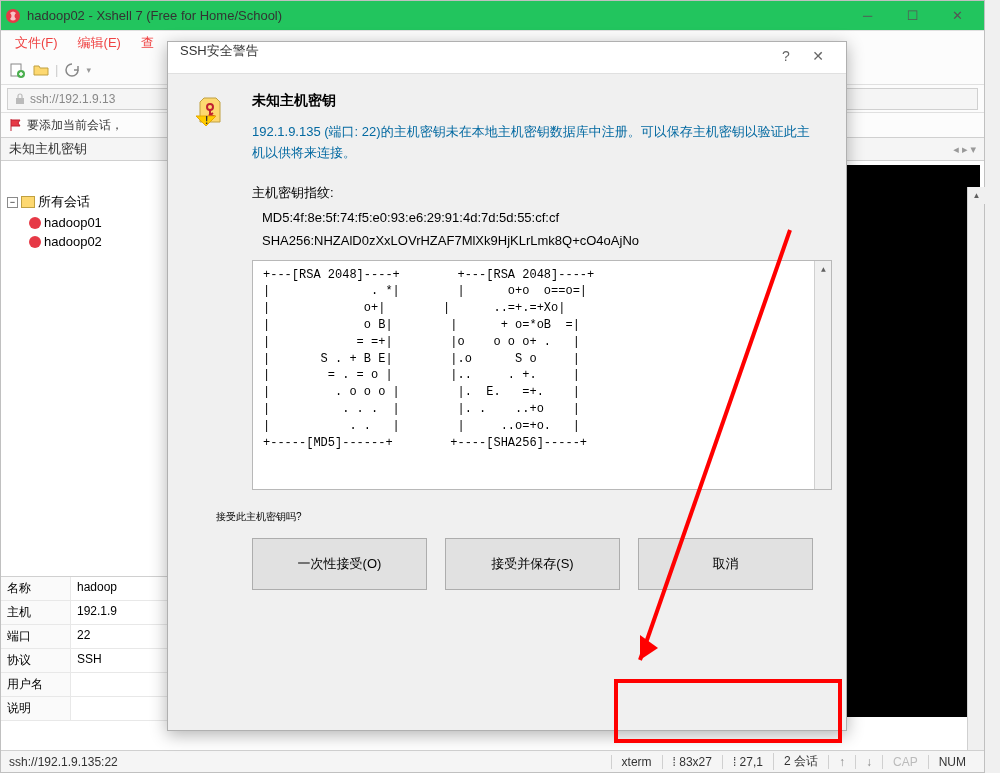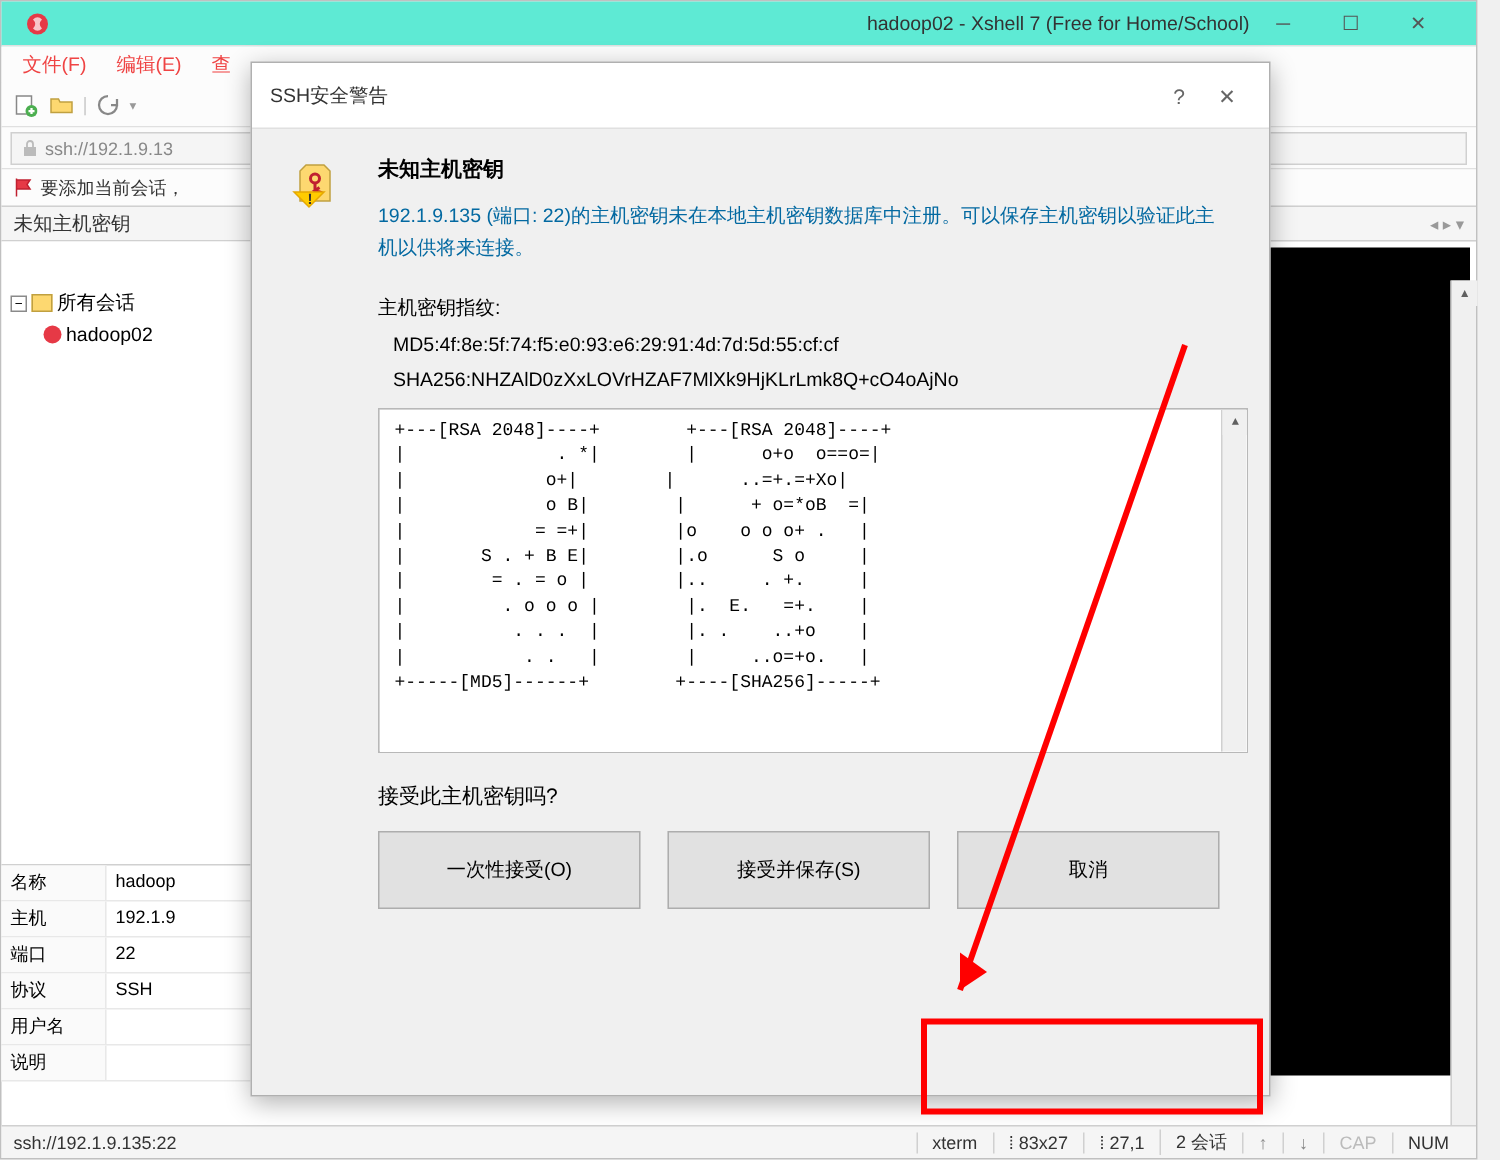--- a/index.html
+++ b/index.html
@@ -1,20 +1,20 @@
 <!DOCTYPE html>
 <html><head>
 <meta charset="utf-8">
 <style>
 * { box-sizing: border-box; margin: 0; padding: 0; }
 body { font-family: "Microsoft YaHei", "Segoe UI", sans-serif; font-size: 13px; background: #f0f0f0; width: 1000px; height: 773px; overflow: hidden; position: relative; }
 
 
 .main-window { position: absolute; top: 0; left: 0; width: 985px; height: 773px; background: #fff; border: 1px solid #c0c0c0; }
-.titlebar { height: 30px; display: flex; align-items: center; padding: 0 16px; background: #5eead4; border-bottom: 1px solid #e0e0e0; text-align: right; }
+.titlebar { height: 30px; display: flex; align-items: center; padding: 0 4px; background: #22c55e; border-bottom: 1px solid #e0e0e0; }
 .titlebar .app-icon { width: 16px; height: 16px; margin-right: 6px; }
 .titlebar .title-text { flex: 1; color: #333; font-size: 13px; }
 .win-controls { display: flex; }
 .win-btn { width: 45px; height: 28px; display: flex; align-items: center; justify-content: center; color: #555; }
 
 .menubar { height: 24px; display: flex; padding: 0 4px; background: #fcfcfc; }
 .menu-item { padding: 3px 10px; font-size: 13px; color: #ef4444; }
 
 .toolbar { height: 30px; display: flex; align-items: center; padding: 2px 6px; background: #fcfcfc; gap: 4px; border-bottom: 1px solid #e0e0e0; }
 .tb-icon { width: 20px; height: 20px; display: flex; align-items: center; justify-content: center; }
@@ -44,35 +44,35 @@
 
 .terminal { flex: 1; background: #000; margin: 4px; position: relative; }
 .term-text { position: absolute; right: 0; top: 8px; color: #fff; font-family: monospace; font-size: 12px; text-align: left; padding-right: 2px; opacity: 0.6; white-space: pre; }
 
 .statusbar { position: absolute; bottom: 0; left: 0; right: 0; height: 22px; background: #f5f5f5; border-top: 1px solid #d0d0d0; display: flex; align-items: center; padding: 0 8px; font-size: 12px; color: #333; }
 .status-left { flex: 1; }
 .status-seg { padding: 0 10px; border-left: 1px solid #d0d0d0; }
 
 
 .dialog { position: absolute; top: 41px; left: 167px; width: 680px; height: 690px; background: #f0f0f0; border: 1px solid #b0b0b0; box-shadow: 0 4px 16px rgba(0,0,0,0.3); }
-.dlg-title { height: 44px; display: flex; align-items: center; padding: 0 12px; font-size: 13px; color: #333; background: #fff; border-bottom: 1px solid #e0e0e0; }
+.dlg-title { height: 32px; display: flex; padding: 0 12px; font-size: 13px; color: #333; background: #fff; border-bottom: 1px solid #e0e0e0; }
 .dlg-title-text { flex: 1; }
 .dlg-help, .dlg-close { width: 32px; height: 28px; display: flex; align-items: center; justify-content: center; color: #666; font-size: 14px; }
 .dlg-body { padding: 18px 24px; }
 .dlg-header { display: flex; align-items: flex-start; gap: 20px; margin-bottom: 20px; }
 .key-icon { width: 40px; height: 40px; position: relative; flex-shrink: 0; }
 .dlg-heading { font-weight: bold; font-size: 14px; margin-bottom: 12px; }
 .dlg-desc { font-size: 13px; color: #0369a1; line-height: 1.6; }
 .fp-section { margin: 18px 0 12px 60px; }
 .fp-label { font-size: 13px; margin-bottom: 0; }
 .fp-line { font-size: 13px; margin: 8px 0; padding-left: 10px; }
 .art-box { margin: 12px 0 0 60px; width: 580px; height: 230px; background: #fff; border: 1px solid #b8b8b8; padding: 6px 10px; font-family: "Courier New", monospace; font-size: 12px; white-space: pre; overflow-y: auto; line-height: 1.4; position: relative; }
 .art-scroll { position: absolute; right: 0; top: 0; bottom: 0; width: 17px; background: #f0f0f0; border-left: 1px solid #d0d0d0; }
 .art-up { width: 17px; height: 17px; background: #f0f0f0; display: flex; align-items: center; justify-content: center; font-size: 8px; color: #606060; }
-.accept-q { margin: 20px 0 14px 60px; font-size: 14px; }
+.accept-q { margin: 20px 0 14px 24px; font-size: 10px; }
 .dlg-buttons { display: flex; gap: 18px; margin-left: 60px; }
 .dlg-btn { width: 175px; height: 52px; background: #e1e1e1; border: 1px solid #adadad; font-size: 13px; display: flex; align-items: center; justify-content: center; }
 .highlight-box { position: absolute; border: 4px solid #ff0000; pointer-events: none; }
 .arrow-svg { position: absolute; pointer-events: none; }
 .scroll-track { position: absolute; right: 0; top: 186px; width: 17px; bottom: 22px; background: #f0f0f0; border-left: 1px solid #d0d0d0; }
 </style>
 </head>
 <body>
 
 <div class="main-window">
@@ -140,20 +140,24 @@
     <span class="arrows">◂ ▸ ▾</span>
   </div>
 
   <div class="content-row">
     <div class="sidepanel">
       <div class="tree">
         <div class="tree-node">
           <div class="tree-expand">−</div>
           <div class="folder-icon"></div>
           <span>所有会话</span>
+        </div>
+        <div class="tree-node tree-indent">
+          <div class="session-icon"></div>
+          <span>hadoop01</span>
         </div>
         <div class="tree-node tree-indent">
           <div class="session-icon"></div>
           <span>hadoop02</span>
         </div>
       </div>
       <div class="prop-table">
         <div class="prop-row">
             <div class="prop-label">名称</div>
             <div class="prop-value">hadoop</div>

